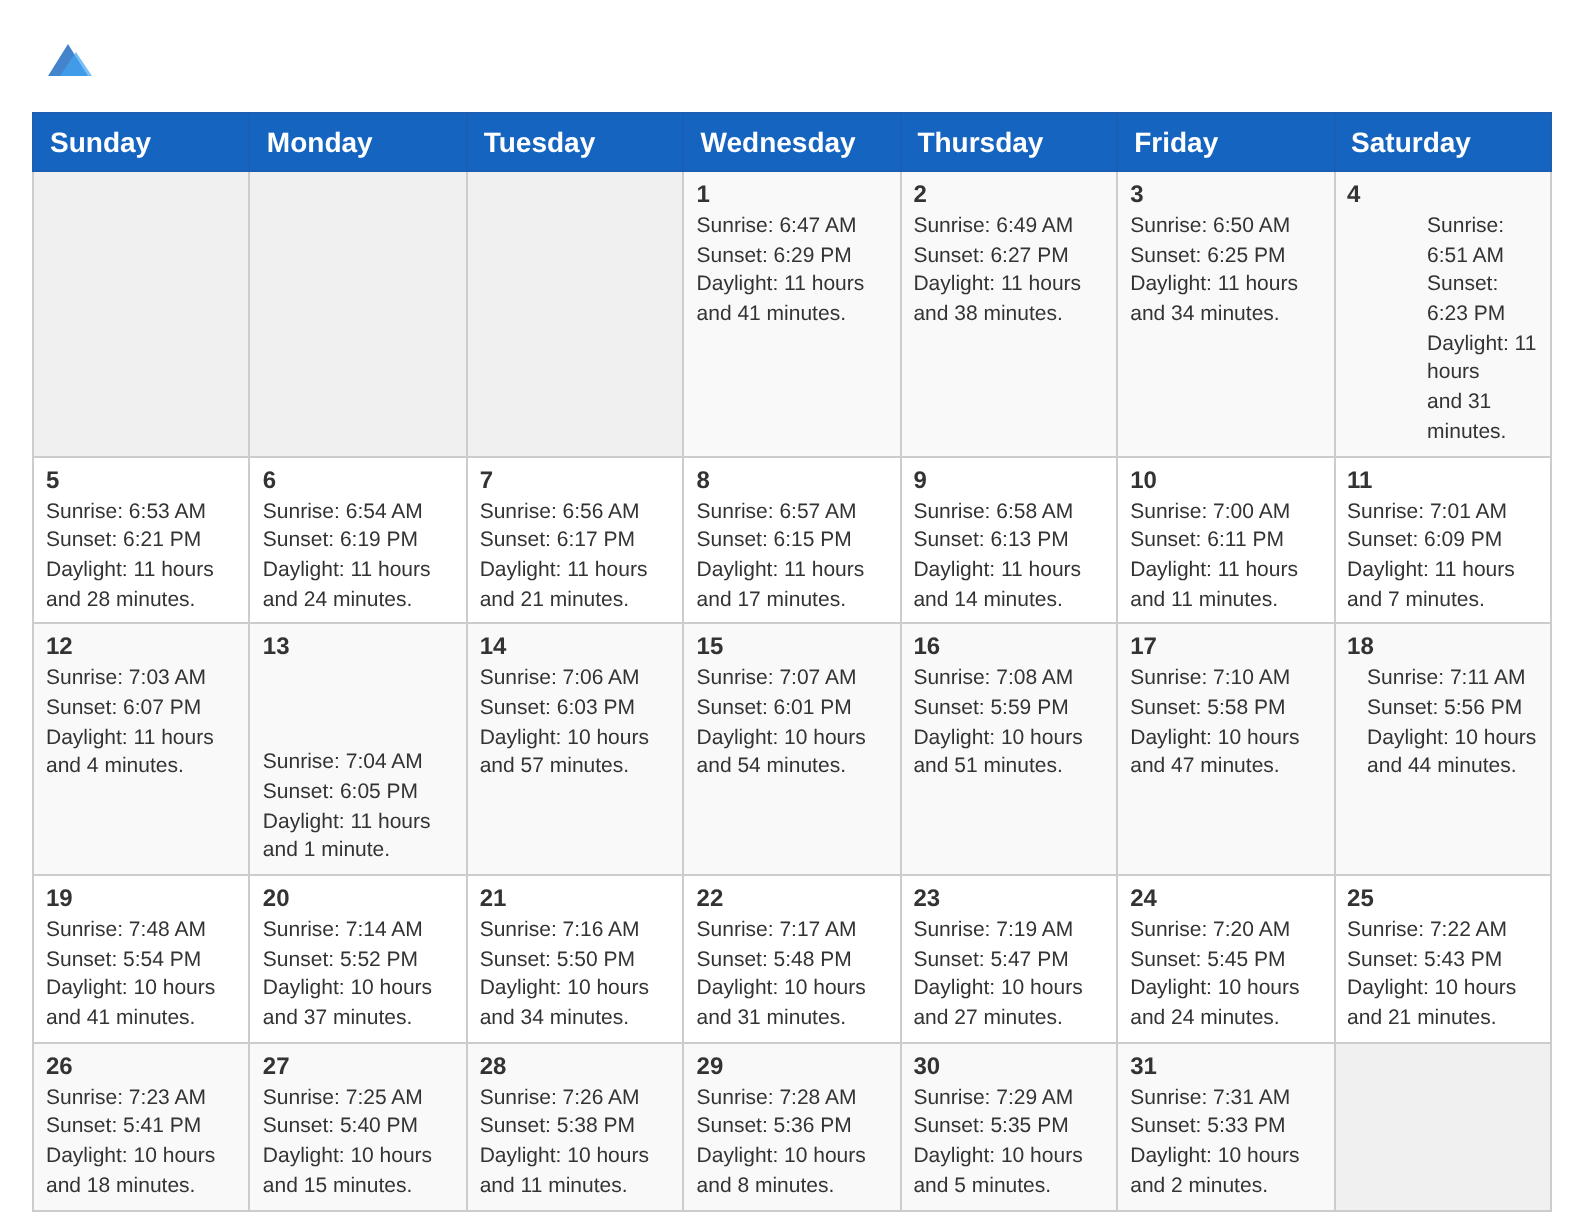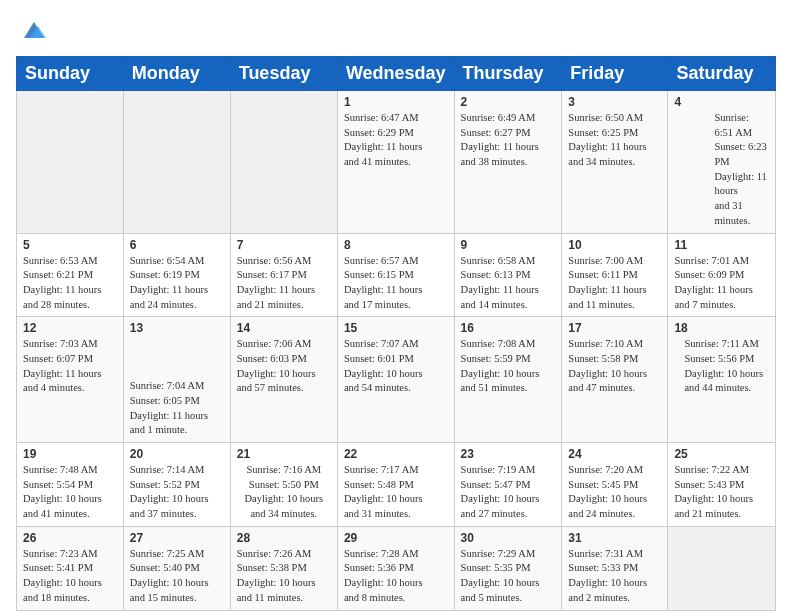--- a/index.html
+++ b/index.html
@@ -55,21 +55,21 @@
     .calendar {
       width: 100%;
       border-collapse: collapse;
       border: 1px solid #ccc;
     }
     .calendar th {
       background-color: #1565c0;
       color: #fff;
       text-align: left;
       padding: 6px 8px;
-      font-size: 18px;
+      font-size: 14px;
       border: 1px solid #1a5fb4;
     }
     .calendar td {
       vertical-align: top;
       padding: 4px 6px;
       border: 1px solid #ccc;
       font-size: 11px;
       color: #333;
       width: 14.28%;
       height: 80px;
@@ -84,21 +84,20 @@
     .day-num {
       font-weight: bold;
       font-size: 12px;
       margin-bottom: 2px;
       display: block;
     }
     .day-info {
       font-size: 10.5px;
       line-height: 1.4;
       color: #333;
-      font-family: Liberation Serif, serif;
     }
     .empty-cell {
       background: #f0f0f0 !important;
     }
   </style>
 </head>
 <body>
 
 <div class="header">
   <div class="logo">
@@ -275,21 +274,21 @@
         </td>
         <td>
           <span class="day-num">20</span>
           <div class="day-info" style="white-space: pre-line;">Sunrise: 7:14 AM
 Sunset: 5:52 PM
 Daylight: 10 hours
 and 37 minutes.</div>
         </td>
         <td>
           <span class="day-num">21</span>
-          <div class="day-info" style="white-space: pre-line; text-align: center;">Sunrise: 7:16 AM
+          <div class="day-info" style="white-space: pre-line;">Sunrise: 7:16 AM
 Sunset: 5:50 PM
 Daylight: 10 hours
 and 34 minutes.</div>
         </td>
         <td>
           <span class="day-num">22</span>
           <div class="day-info" style="white-space: pre-line;">Sunrise: 7:17 AM
 Sunset: 5:48 PM
 Daylight: 10 hours
 and 31 minutes.</div>

